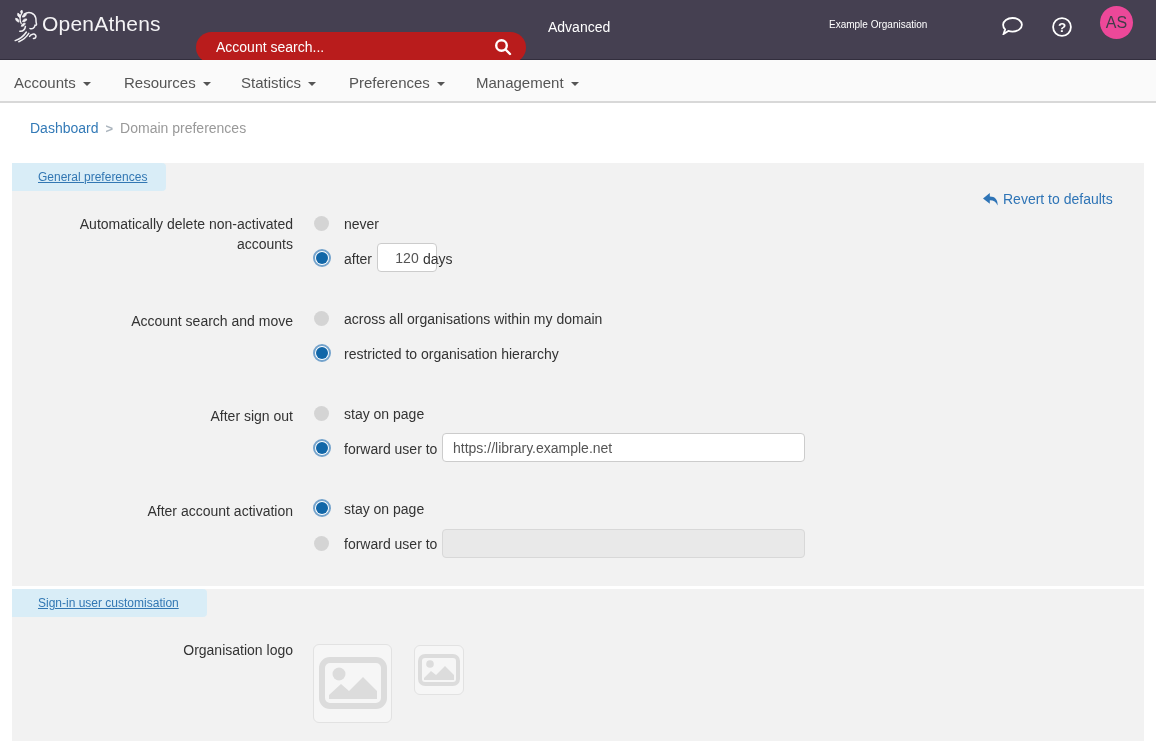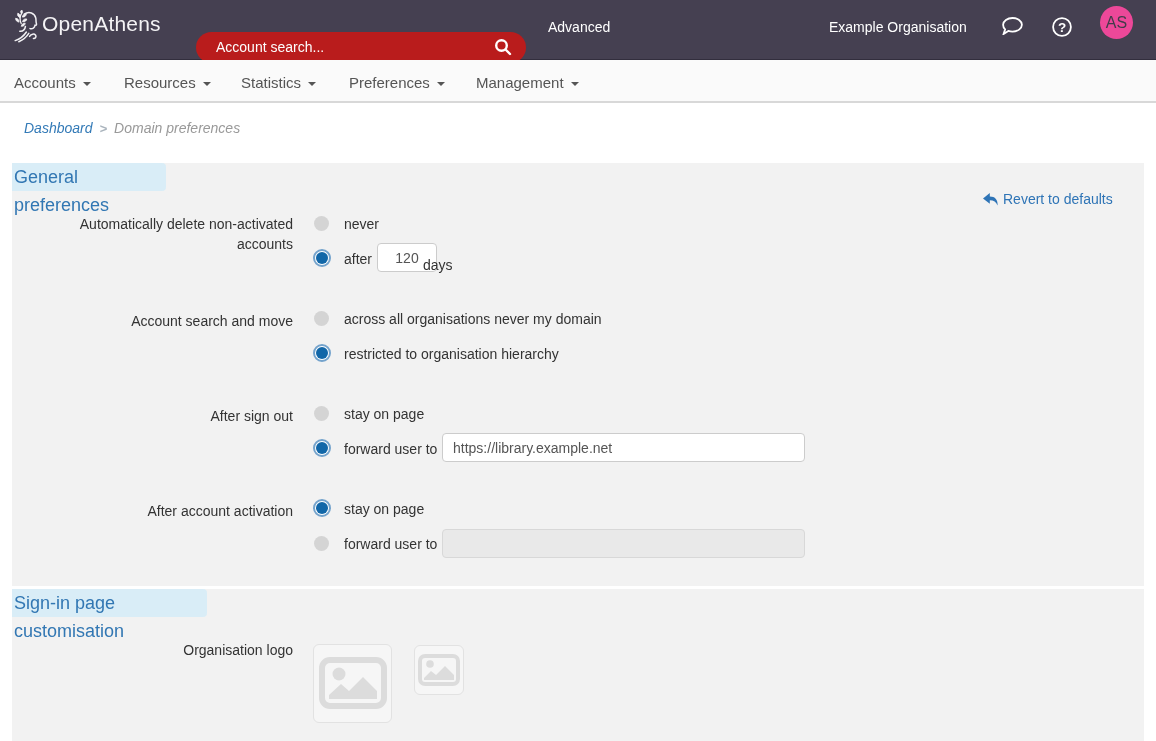--- a/index.html
+++ b/index.html
@@ -5,39 +5,39 @@
 * { margin:0; padding:0; box-sizing:border-box; }
 html,body { width:1156px; height:741px; background:#fff; font-family:"Liberation Sans", sans-serif; }
 #page { position:relative; width:1156px; height:741px; overflow:hidden; }
 
 
 #header { position:absolute; left:0; top:0; width:1156px; height:60px; background:#454051; border-bottom:1px solid #322e3d; }
 #logo-text { position:absolute; left:42px; top:12px; font-size:21px; font-weight:400; color:#f4f3f5; letter-spacing:0.2px; }
 #searchpill { position:absolute; left:196px; top:10px; width:330px; height:31px; background:#b91c1c; border-radius:16px;margin-top:22px; }
 #searchpill .ph { position:absolute; left:20px; top:7px; font-size:14px; color:#fdfdfd; }
 #advanced { position:absolute; left:548px; top:19px; font-size:14px; color:#fff; }
-#exorg { position:absolute; left:829px; top:19px; font-size:14px; color:#fff; }
+#exorg { position:absolute; left:829px; top:19px; font-size:10px; color:#fff; }
 #avatar { position:absolute; left:1100px; top:6px; width:33px; height:33px; background:#ec4899; border-radius:50%; text-align:center; line-height:33px; font-size:16px; color:#413c4a; }
 
 
 #nav { position:absolute; left:0; top:60px; width:1156px; height:43px; background:#fafafa; border-bottom:2px solid #d8d8d8; }
 .navitem { position:absolute; top:2px; height:41px; line-height:41px; font-size:15px; color:#555; }
 .caret { display:inline-block; width:0; height:0; border-left:4px solid transparent; border-right:4px solid transparent; border-top:4px solid #555; margin-left:7px; vertical-align:middle; }
 
 
-#crumb { position:absolute; left:24px; top:120px; font-size:14px;font-style:italic; }
+#crumb { position:absolute; left:30px; top:120px; font-size:14px; }
 #crumb a { color:#337ab7; text-decoration:none; }
 #crumb .sep { color:#aab4bd; padding:0 7px; font-weight:bold; font-size:13px; }
 #crumb .cur { color:#999; }
 
 
 .panel { position:absolute; left:12px; width:1132px; background:#f2f2f2; }
 #panel1 { top:163px; height:423px; }
 #panel2 { top:589px; height:152px; }
-.tab { position:absolute; left:12px; height:28px; background:#d9edf7; border-radius:0 4px 4px 0; font-size:18px; color:#3277b3; line-height:28px; padding-left:2px; }
+.tab { position:absolute; left:12px; height:28px; background:#d9edf7; border-radius:0 4px 4px 0; font-size:12px; color:#3277b3; line-height:28px; padding-left:26px;text-decoration:underline; }
 #tab1 { top:163px; width:154px; }
 #tab2 { top:589px; width:195px; }
 
 #revert { position:absolute; top:191px; left:983px; font-size:14px; color:#2e74b6; }
 #revert svg { vertical-align:-3px; margin-right:5px; }
 
 
 .lbl { position:absolute; left:0; width:293px; text-align:right; font-size:14px; color:#333; line-height:20px; }
 
 
@@ -111,25 +111,25 @@
   </div>
 
   <div class="lbl" style="top:214px;">Automatically delete non-activated<br>accounts</div>
   <span class="r-off" style="left:314px;top:216px;"></span>
   <span class="opt" style="top:216px;">never</span>
   <span class="r-on" style="left:313px;top:249px;">
       <i></i>
     </span>
   <span class="opt" style="top:251px;">after</span>
   <input class="inp" style="left: 377px; top: 243px; width: 60px; text-align: center;" value="120">
-  <span class="opt" style="left:423px;top:257px;">days</span>
+  <span class="opt" style="left:423px;top:251px;">days</span>
 
   <div class="lbl" style="top:311px;">Account search and move</div>
   <span class="r-off" style="left:314px;top:311px;"></span>
-  <span class="opt" style="top:311px;">across all organisations never my domain</span>
+  <span class="opt" style="top:311px;">across all organisations within my domain</span>
   <span class="r-on" style="left:313px;top:344px;">
       <i></i>
     </span>
   <span class="opt" style="top:346px;">restricted to organisation hierarchy</span>
 
   <div class="lbl" style="top:406px;">After sign out</div>
   <span class="r-off" style="left:314px;top:406px;"></span>
   <span class="opt" style="top:406px;">stay on page</span>
   <span class="r-on" style="left:313px;top:439px;">
       <i></i>
@@ -140,21 +140,21 @@
   <div class="lbl" style="top:501px;">After account activation</div>
   <span class="r-on" style="left:313px;top:499px;">
       <i></i>
     </span>
   <span class="opt" style="top:501px;">stay on page</span>
   <span class="r-off" style="left:314px;top:536px;"></span>
   <span class="opt" style="top:536px;">forward user to</span>
   <input class="inp dis" style="left: 442px; top: 529px; width: 363px;" disabled="">
 
   <div class="panel" id="panel2"></div>
-  <div class="tab" id="tab2">Sign-in page customisation</div>
+  <div class="tab" id="tab2">Sign-in user customisation</div>
 
   <div class="lbl" style="top:640px;">Organisation logo</div>
   <div class="imgbox" style="left:313px;top:644px;width:79px;height:79px;"></div>
   <svg width="68" height="52" viewBox="0 0 68 52" style="position:absolute;left:319px;top:657px;">
     <rect x="3" y="3" width="62" height="46" rx="8" fill="none" stroke="#dcdcdc" stroke-width="6"></rect>
     <circle cx="20" cy="17" r="6.5" fill="#dcdcdc"></circle>
     <path d="M10 42 L10 38 L22 27 L30 34 L44 20 L58 34 L58 42 Z" fill="#dcdcdc"></path>
   </svg>
   <div class="imgbox" style="left:414px;top:645px;width:50px;height:50px;"></div>
   <svg width="42" height="32" viewBox="0 0 42 32" style="position:absolute;left:418px;top:654px;">

